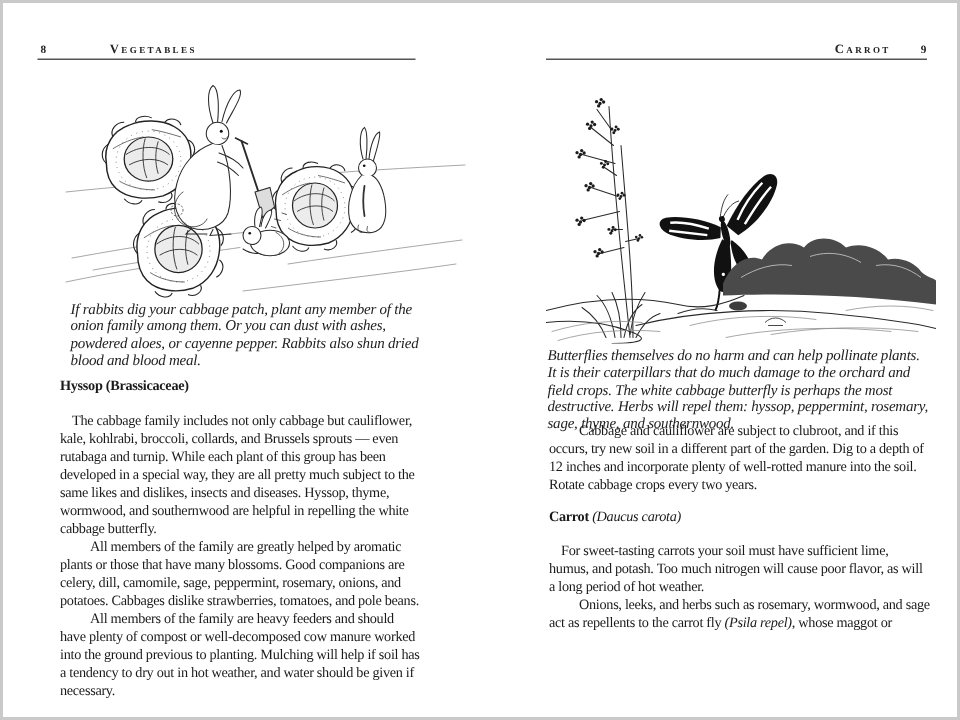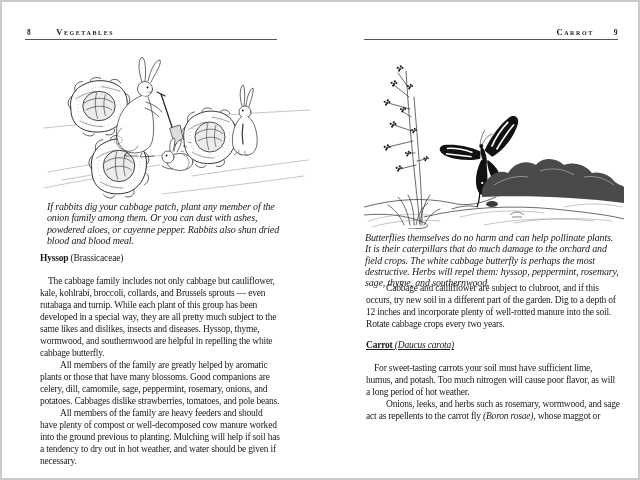--- a/index.html
+++ b/index.html
@@ -18,21 +18,21 @@
     position: absolute; top: 25px;
     display: flex; align-items: baseline;
     font-size: 7.5px; letter-spacing: 0.4px; color: #222;
   }
   .runhead .pagenum { font-size: 7.5px; font-weight: 700; }
   .runhead .title {
     font-variant: small-caps; font-weight: 700;
     font-size: 8.5px; letter-spacing: 1.6px; color: #222;
   }
   .runhead-left  { left: 25px; }
-  .runhead-left .title { margin-left: 25px; }
+  .runhead-left .title { margin-left: 42px; }
   .runhead-right { left: 362px; width: 254px; justify-content: flex-end; }
   .runhead-right .title { margin-right: 20px; }
   .head-rule { position: absolute; top: 37px; height: 1px; background: #555; }
   .head-rule-left  { left: 23px;  width: 252px; }
   .head-rule-right { left: 362px; width: 254px; }
 
   .figure { position: absolute; }
   .figure svg { display: block; }
 
   .caption {
@@ -46,23 +46,23 @@
 
   .bodycol {
     position: absolute;
     font-size: 9.5px; line-height: 12px;
     letter-spacing: -0.2px;
   }
   .bodycol-left  { left: 38px;  top: 250px; width: 240px; }
   .bodycol-right { left: 364px; top: 280px; width: 254px; }
 
   .sect-head { font-weight: 700; }
-  .sect-head .taxon-roman { font-weight: 400; }
+  .sect-head .taxon-roman { font-weight: 700; }
   .sect-head .taxon-italic { font-weight: 400; font-style: italic; }
-  .sect-head-gap { margin-top: 9px; text-decoration: underline; }
+  .sect-head-gap { margin-top: 9px; }
 
   .para-first { text-indent: 8px; margin-top: 11px; }
   .para { text-indent: 20px; }
   .italic { font-style: italic; }
 
   svg .ink   { stroke: #2a2a2a; fill: none; stroke-width: 0.7; stroke-linecap: round; }
   svg .faint { stroke: #8a8a8a; fill: none; stroke-width: 0.5; stroke-linecap: round; }
 </style>
 </head>
 <body>
@@ -225,16 +225,16 @@
 
   <p class="caption caption-right">Butterflies themselves do no harm and can help pollinate plants. It is their caterpillars that do much damage to the orchard and field crops. The white cabbage butterfly is perhaps the most destructive. Herbs will repel them: hyssop, peppermint, rosemary, sage, thyme, and southernwood.</p>
 
   <div class="bodycol bodycol-right">
     <p class="para">Cabbage and cauliflower are subject to clubroot, and if this occurs, try new soil in a different part of the garden. Dig to a depth of 12 inches and incorporate plenty of well-rotted manure into the soil. Rotate cabbage crops every two years.</p>
     <div class="sect-head sect-head-gap">
       <span>Carrot</span>
       <span class="taxon-italic">(Daucus carota)</span>
     </div>
     <p class="para-first">For sweet-tasting carrots your soil must have sufficient lime, humus, and potash. Too much nitrogen will cause poor flavor, as will a long period of hot weather.</p>
-    <p class="para"><span>Onions, leeks, and herbs such as rosemary, wormwood, and sage act as repellents to the carrot fly </span><span class="italic">(Boron rosae)</span><span>, whose maggot or</span></p>
+    <p class="para"><span>Onions, leeks, and herbs such as rosemary, wormwood, and sage act as repellents to the carrot fly </span><span class="italic">(Psila repel)</span><span>, whose maggot or</span></p>
   </div>
 
 </div>
 
 </body></html>

